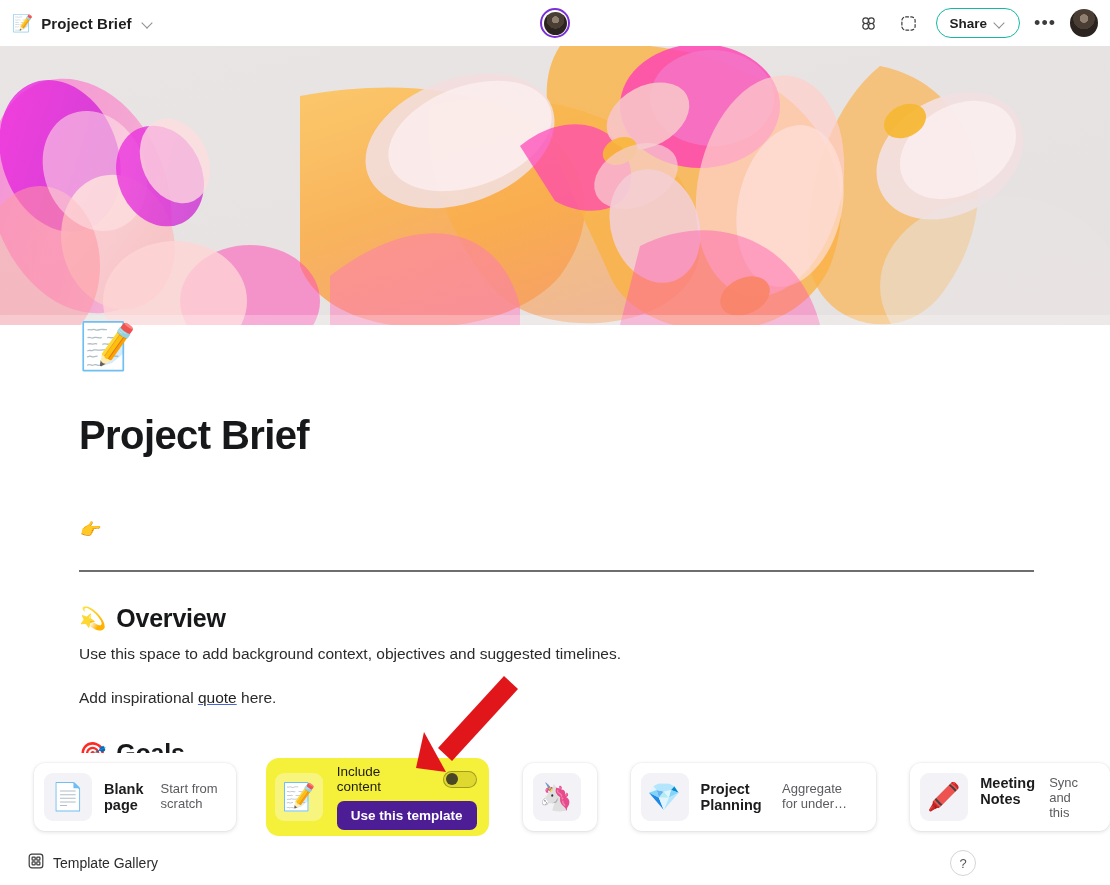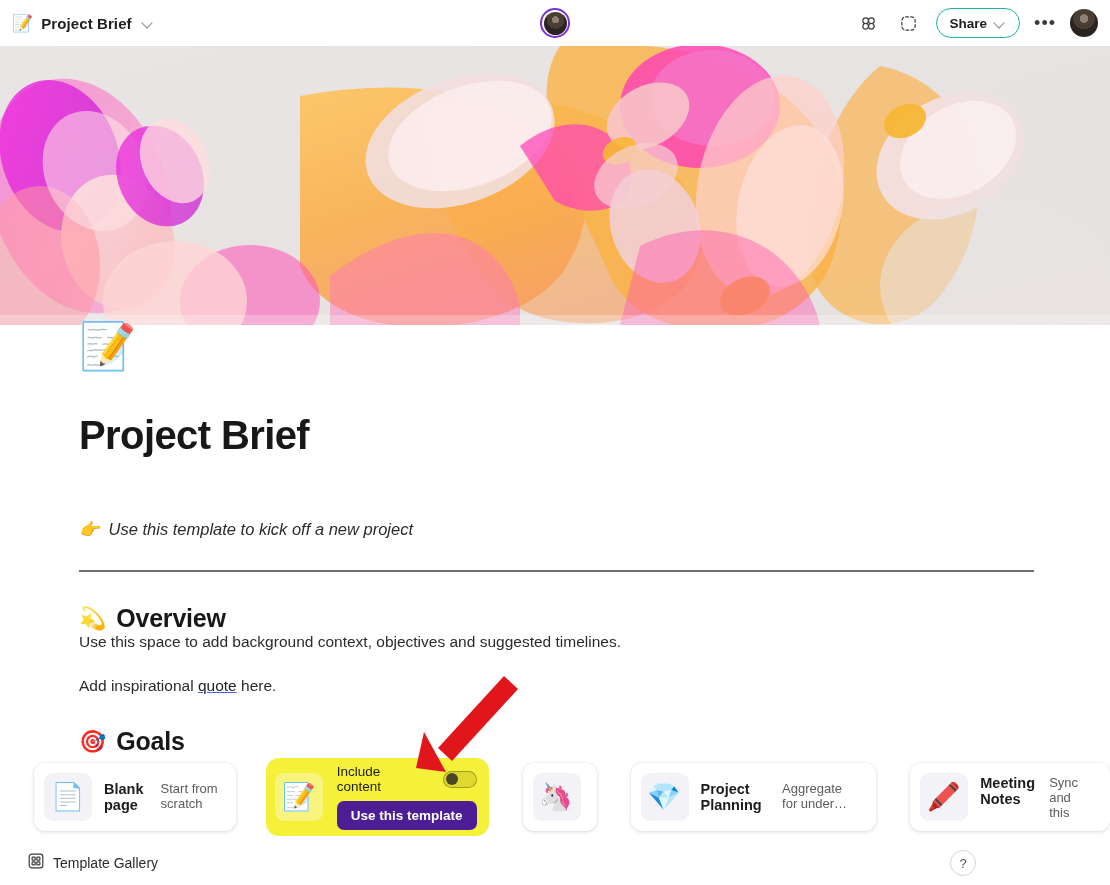--- a/index.html
+++ b/index.html
@@ -83,21 +83,21 @@
     display: flex; align-items: center; gap: 9px;
   }
   .divider {
     margin: 31px 0 0 0; height: 2px; background: #6e6e6e; width: 955px;
   }
   .h2 {
     margin-top: 32px; font-size: 25px; font-weight: 700; color: #17181a;
     display: flex; align-items: center; gap: 10px; letter-spacing: -.2px;
   }
   .h2 .em { font-size: 22px; }
-  .para { margin-top: 0; font-size: 15.5px; color: #2b2b2b; }
+  .para { margin-top: 12px; font-size: 15.5px; color: #2b2b2b; }
   .para + .para { margin-top: 26px; }
   .link { color: #1f1f1f; text-decoration: underline; text-decoration-color:#4a63d8; }
 
   
   .template-bar {
     position: absolute; left: 0; bottom: 44px; width: 1110px; height: 88px;
     background: #fff; display: flex; align-items: center; gap: 0; z-index: 30;
     box-shadow: 0 -1px 0 rgba(255,255,255,0);
   }
   .tcard {
@@ -259,21 +259,20 @@
     </svg>
   </div>
 
   <div class="page">
     <div class="page-emoji">📝</div>
     <div class="content">
       <h1 class="page-title">Project Brief</h1>
 
       <div class="subtitle">
         <span>👉</span>
-        <span>Use this template to kick off a new project</span>
       </div>
 
       <div class="divider"></div>
 
       <h2 class="h2">
         <span class="em">💫</span>
         <span>Overview</span>
       </h2>
 
       <p class="para">Use this space to add background context, objectives and suggested timelines.</p>

